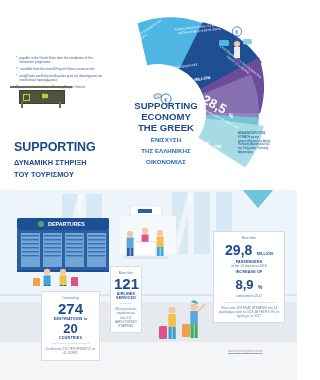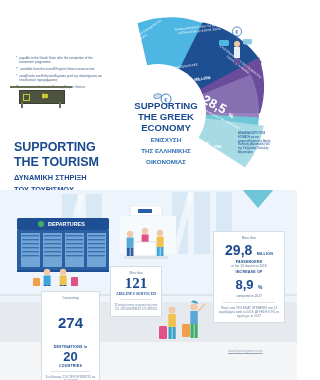--- a/index.html
+++ b/index.html
@@ -95,21 +95,20 @@
     <div class="bar"></div>
     <div class="panel"></div>
     <div class="sq"></div>
     <div class="arrow"></div>
     <div class="post" style="left:11px"></div>
     <div class="post" style="left:49px"></div>
   </div>
 
   <div class="abs headline">
     <div class="en">SUPPORTING</div>
-    <div class="en">THE TOURISM</div>
     <div class="gr">ΔΥΝΑΜΙΚΗ ΣΤΗΡΙΞΗ</div>
     <div class="gr">ΤΟΥ ΤΟΥΡΙΣΜΟΥ</div>
   </div>
 
   <div class="abs wheel">
     <svg width="196" height="196" viewBox="0 0 196 196">
       <defs>
         
       </defs>
 
@@ -174,22 +173,22 @@
   <div class="euro-fig">
     <svg width="22" height="22" viewBox="0 0 22 22">
       <circle cx="14" cy="13" r="5" fill="none" stroke="#2d6fb5" stroke-width=".9"></circle>
       <text x="14" y="15.5" font-size="6" fill="#2d6fb5" text-anchor="middle" font-family="Liberation Sans, sans-serif">€</text>
       <path d="M2 9 q4 -3 8 0 q-2 5 -8 3 z" fill="#cfe0f0" stroke="#2d6fb5" stroke-width=".6"></path>
     </svg>
   </div>
 
   <div class="center-text">
     <div class="ce">SUPPORTING</div>
+    <div class="ce">ECONOMY</div>
     <div class="ce">THE GREEK</div>
-    <div class="ce">ECONOMY</div>
     <div class="cg">ΕΝΙΣΧΥΣΗ</div>
     <div class="cg">ΤΗΣ ΕΛΛΗΝΙΚΗΣ</div>
     <div class="cg">ΟΙΚΟΝΟΜΙΑΣ</div>
   </div>
 
   <div class="person-badge">
     <svg width="44" height="40" viewBox="0 0 44 40">
       <circle cx="21" cy="5.5" r="4.6" fill="#fff" stroke="#2d6fb5" stroke-width=".8"></circle>
       <text x="21" y="7.6" font-size="5" fill="#2d6fb5" text-anchor="middle" font-family="Liberation Sans, sans-serif">€</text>
       <line x1="21" y1="10" x2="21" y2="16" stroke="#2d6fb5" stroke-width=".8"></line>
@@ -305,29 +304,29 @@
         <path d="M32.5 28 h3.2 v14 h-3.2 z M36.5 28 h3.2 v14 h-3.2 z" fill="#3fae6a"></path>
         <path d="M40 15 l7 -7" stroke="#f2c9a8" stroke-width="2" fill="none"></path>
         <rect x="24" y="28" width="8" height="13" rx="1.2" fill="#f0a04b"></rect>
       </g>
     </svg>
 
     <div class="big-arrow" style="left:236px;top:-8px"></div>
 
     <div class="card" style="left:41px;top:101px;width:59px;">
       <div class="pre">Connecting</div>
-      <div class="big" style="font-size:15px;margin:15px 0;">274</div>
+      <div class="big" style="font-size:15px;margin:1px 0;">274</div>
       <div class="unit">DESTINATIONS in</div>
       <div class="big" style="font-size:13px;margin:1px 0;">20</div>
       <div class="unit">COUNTRIES</div>
       <hr>
       <div class="grk">Συνδέοντας 274 ΠΡΟΟΡΙΣΜΟΥΣ σε 44 ΧΩΡΕΣ</div>
     </div>
 
-    <div class="card" style="left:110px;top:76px;width:52px;font-family:Liberation Serif, serif;">
+    <div class="card" style="left:110px;top:76px;width:32px;">
       <div class="pre">More than</div>
       <div class="big" style="font-size:15px;margin:1px 0;">121</div>
       <div class="unit">AIRLINES SERVICED</div>
       <hr>
       <div class="grk">Εξυπηρετώντας περισσότερες από 121 ΑΕΡΟΠΟΡΙΚΕΣ ΕΤΑΙΡΕΙΕΣ</div>
     </div>
 
     <div class="card" style="left:213px;top:41px;width:72px;">
       <div class="pre">More than</div>
       <div style="margin:1px 0;">

